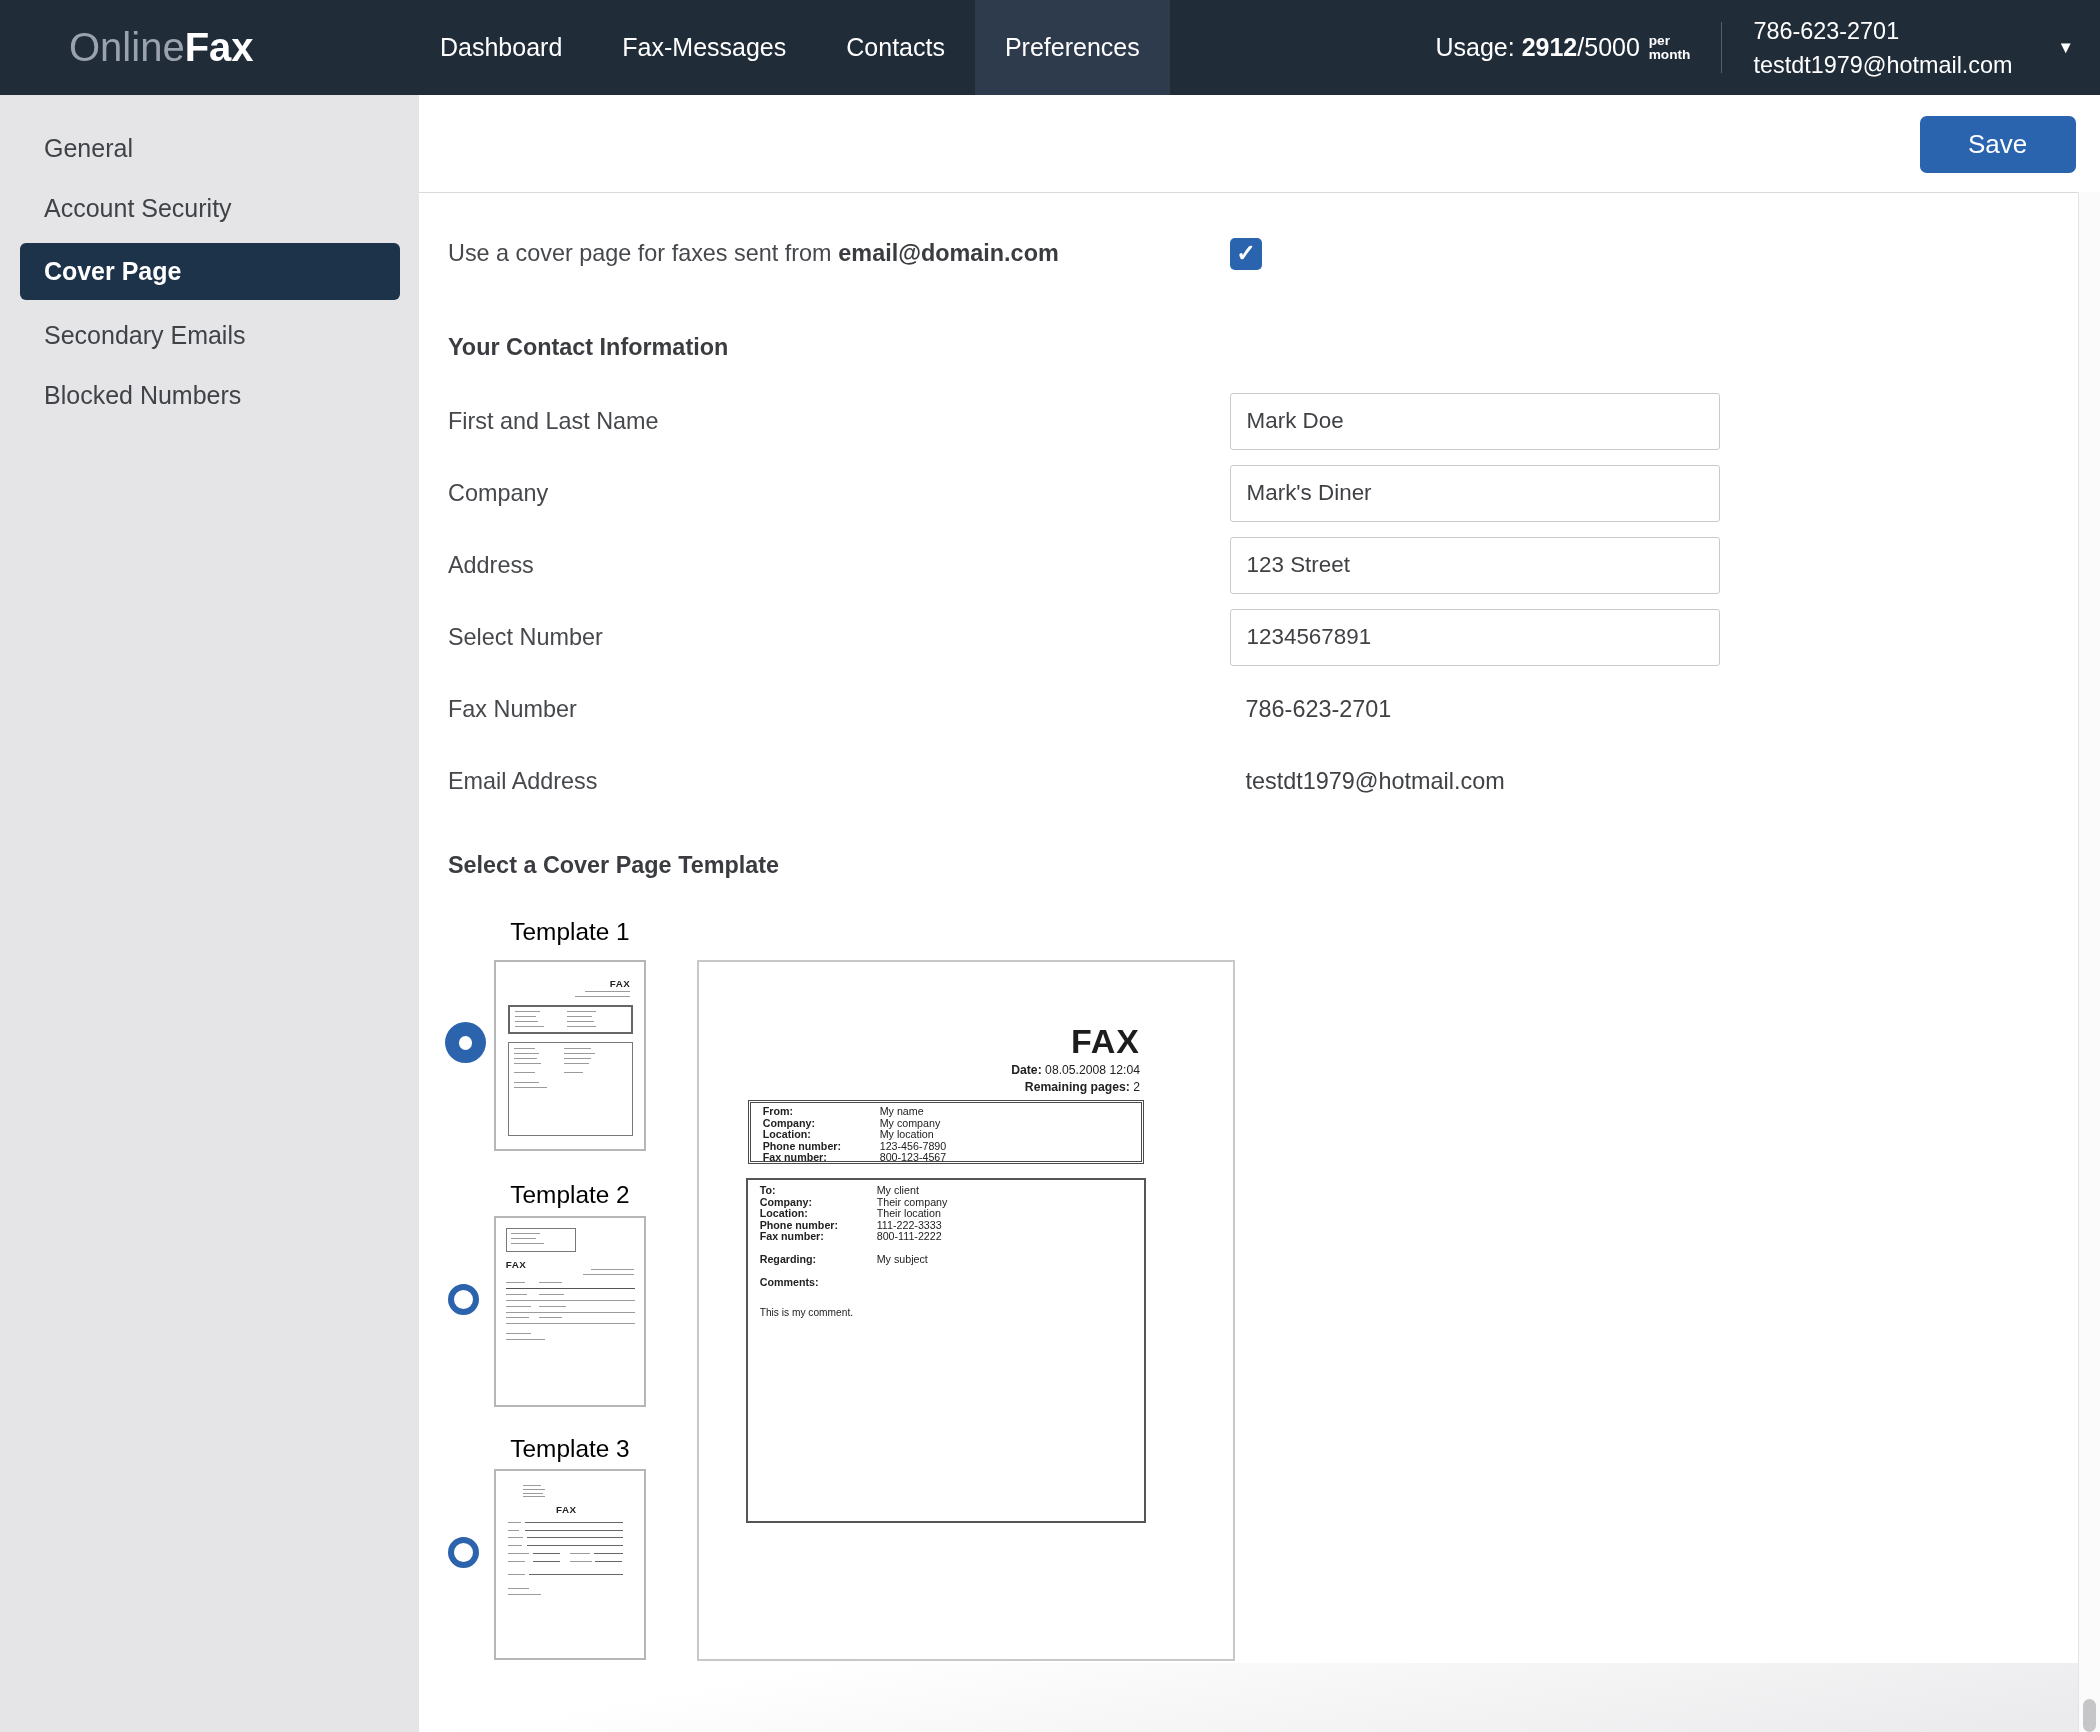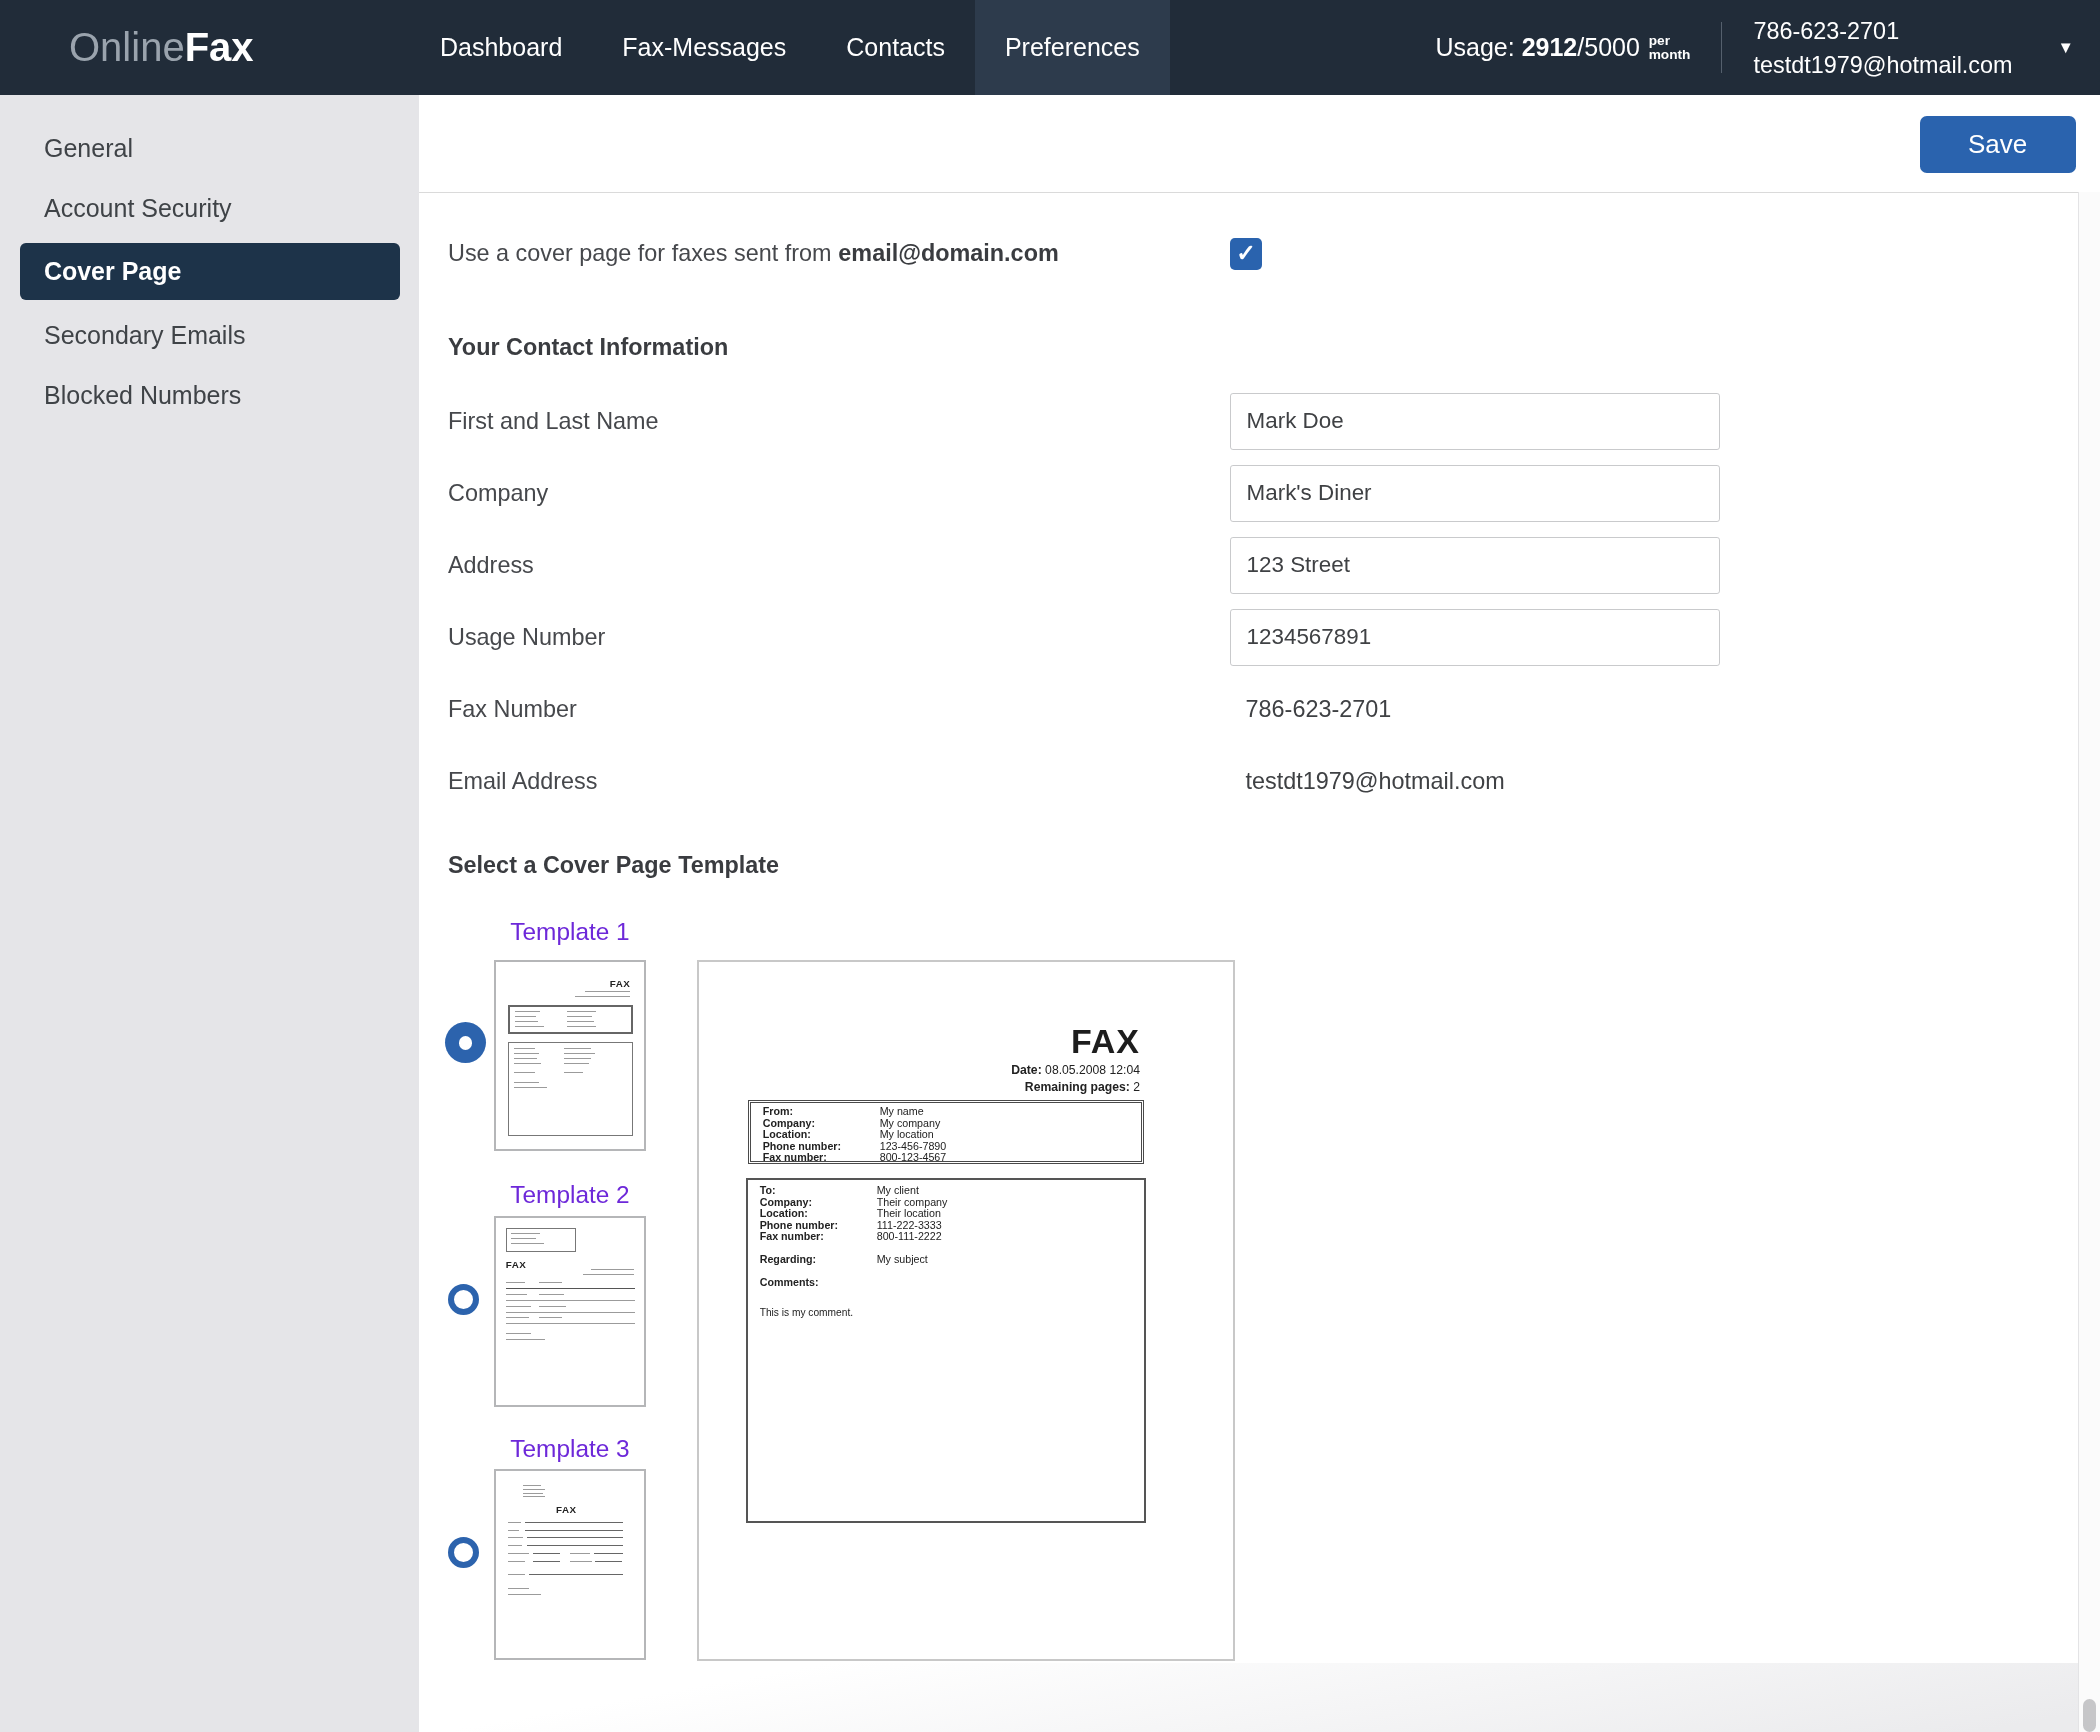--- a/index.html
+++ b/index.html
@@ -42,21 +42,21 @@
   .section-heading{margin-top:59px;height:29px;font-size:23.4px;font-weight:700;color:#3a3c40;}
   .form{margin-top:22.4px;}
   .form-row{display:flex;align-items:center;height:72px;}
   .form-label{width:782px;font-size:23.4px;color:#46484c;}
   .form-input{width:490px;height:57px;border:1px solid #c9cacc;border-radius:2.9px;padding:0 15.6px;font-size:22.4px;color:#3f4144;background:#fff;}
   .form-static{font-size:23.4px;color:#3f4144;padding-left:15.6px;}
   .heading-2{margin-top:35px;height:29px;font-size:23.4px;font-weight:700;color:#3a3c40;}
 
   
   .tpl-wrap{position:relative;height:831px;margin-top:2px;}
-  .tpl-label{position:absolute;left:46px;width:152px;text-align:center;font-size:24.4px;color:#6d28d9;height:31px;}
+  .tpl-label{position:absolute;left:46px;width:152px;text-align:center;font-size:24.4px;color:#000000;height:31px;}
   .thumb{position:absolute;left:46px;width:152px;height:191px;border:2px solid #b5b6b8;background:#fff;cursor:pointer;}
   .radio{position:absolute;border-radius:50%;background:#fff;cursor:pointer;}
   .radio.sel{left:-2.9px;width:41px;height:41px;background:#2c63ad;display:flex;align-items:center;justify-content:center;}
   .radio.sel .radio-dot{width:13.7px;height:13.7px;border-radius:50%;background:#fff;}
   .radio.unsel{left:0;width:31px;height:31px;border:6.8px solid #2c63ad;}
 
   
   .tb{position:absolute;background:#9b9b9b;height:2px;}
   .tbox{position:absolute;border:1px solid #777;}
   .mini-fax{position:absolute;font-size:9.8px;font-weight:700;color:#222;letter-spacing:0.5px;}
@@ -147,21 +147,21 @@
         </div>
         <div class="form-row">
           <div class="form-label">Company</div>
           <input class="form-input" value="Mark's Diner" style="">
         </div>
         <div class="form-row">
           <div class="form-label">Address</div>
           <input class="form-input" value="123 Street" style="">
         </div>
         <div class="form-row">
-          <div class="form-label">Usage Number</div>
+          <div class="form-label">Select Number</div>
           <input class="form-input" value="1234567891" style="">
         </div>
         <div class="form-row">
           <div class="form-label">Fax Number</div>
           <div class="form-static">786-623-2701</div>
         </div>
         <div class="form-row">
           <div class="form-label">Email Address</div>
           <div class="form-static">testdt1979@hotmail.com</div>
         </div>

